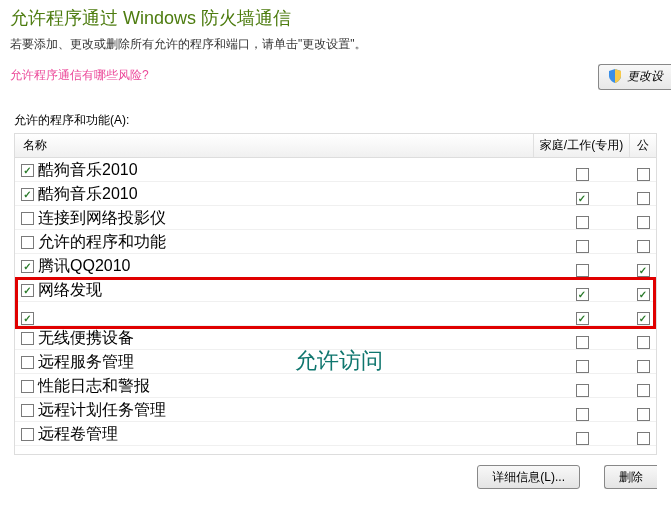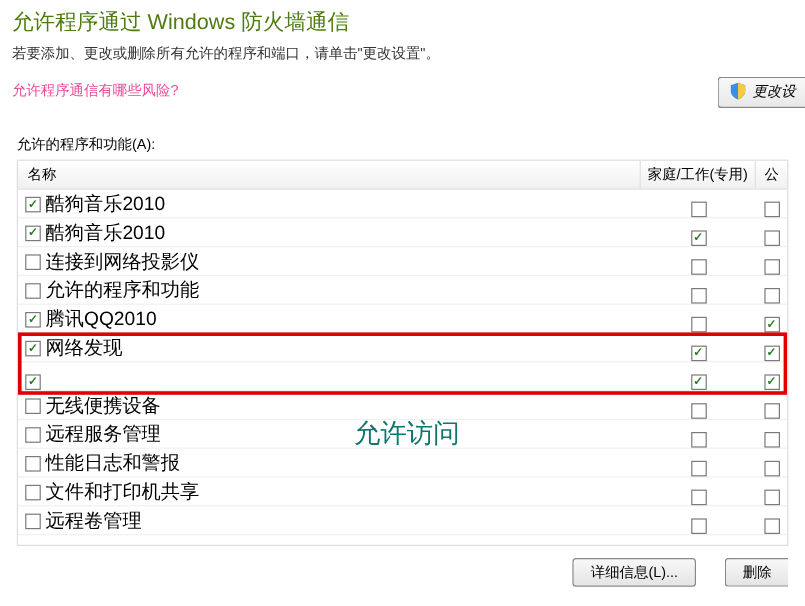--- a/index.html
+++ b/index.html
@@ -276,21 +276,21 @@
         <div class="cell-home">
           <span class="cb"></span>
         </div>
         <div class="cell-pub">
           <span class="cb"></span>
         </div>
       </div>
       <div class="row">
         <div class="cell-name">
           <span class="cb"></span>
-          <span>文件和打印机共享</span>
+          <span>远程计划任务管理</span>
         </div>
         <div class="cell-home">
           <span class="cb"></span>
         </div>
         <div class="cell-pub">
           <span class="cb"></span>
         </div>
       </div>
       <div class="row">
         <div class="cell-name">

